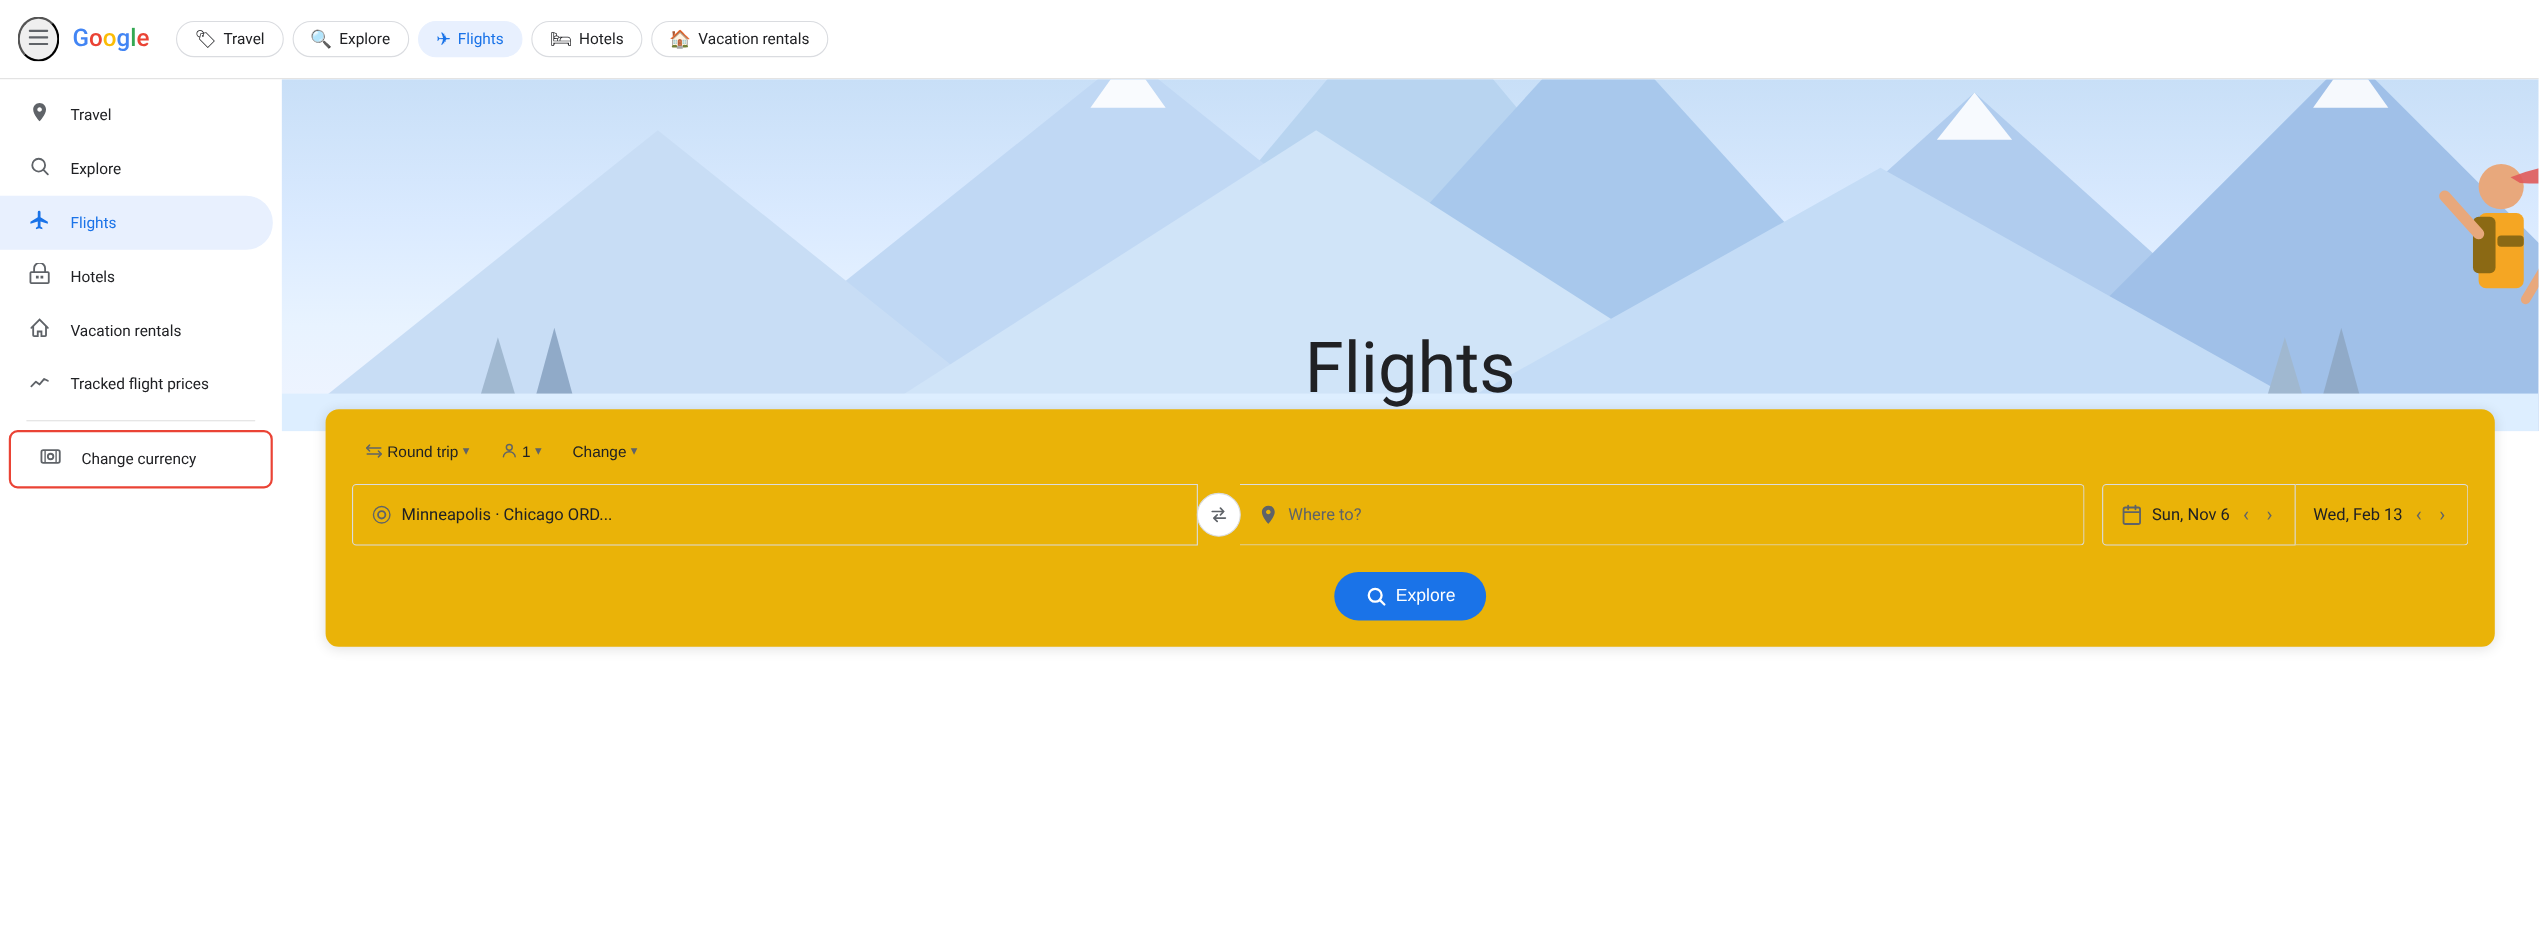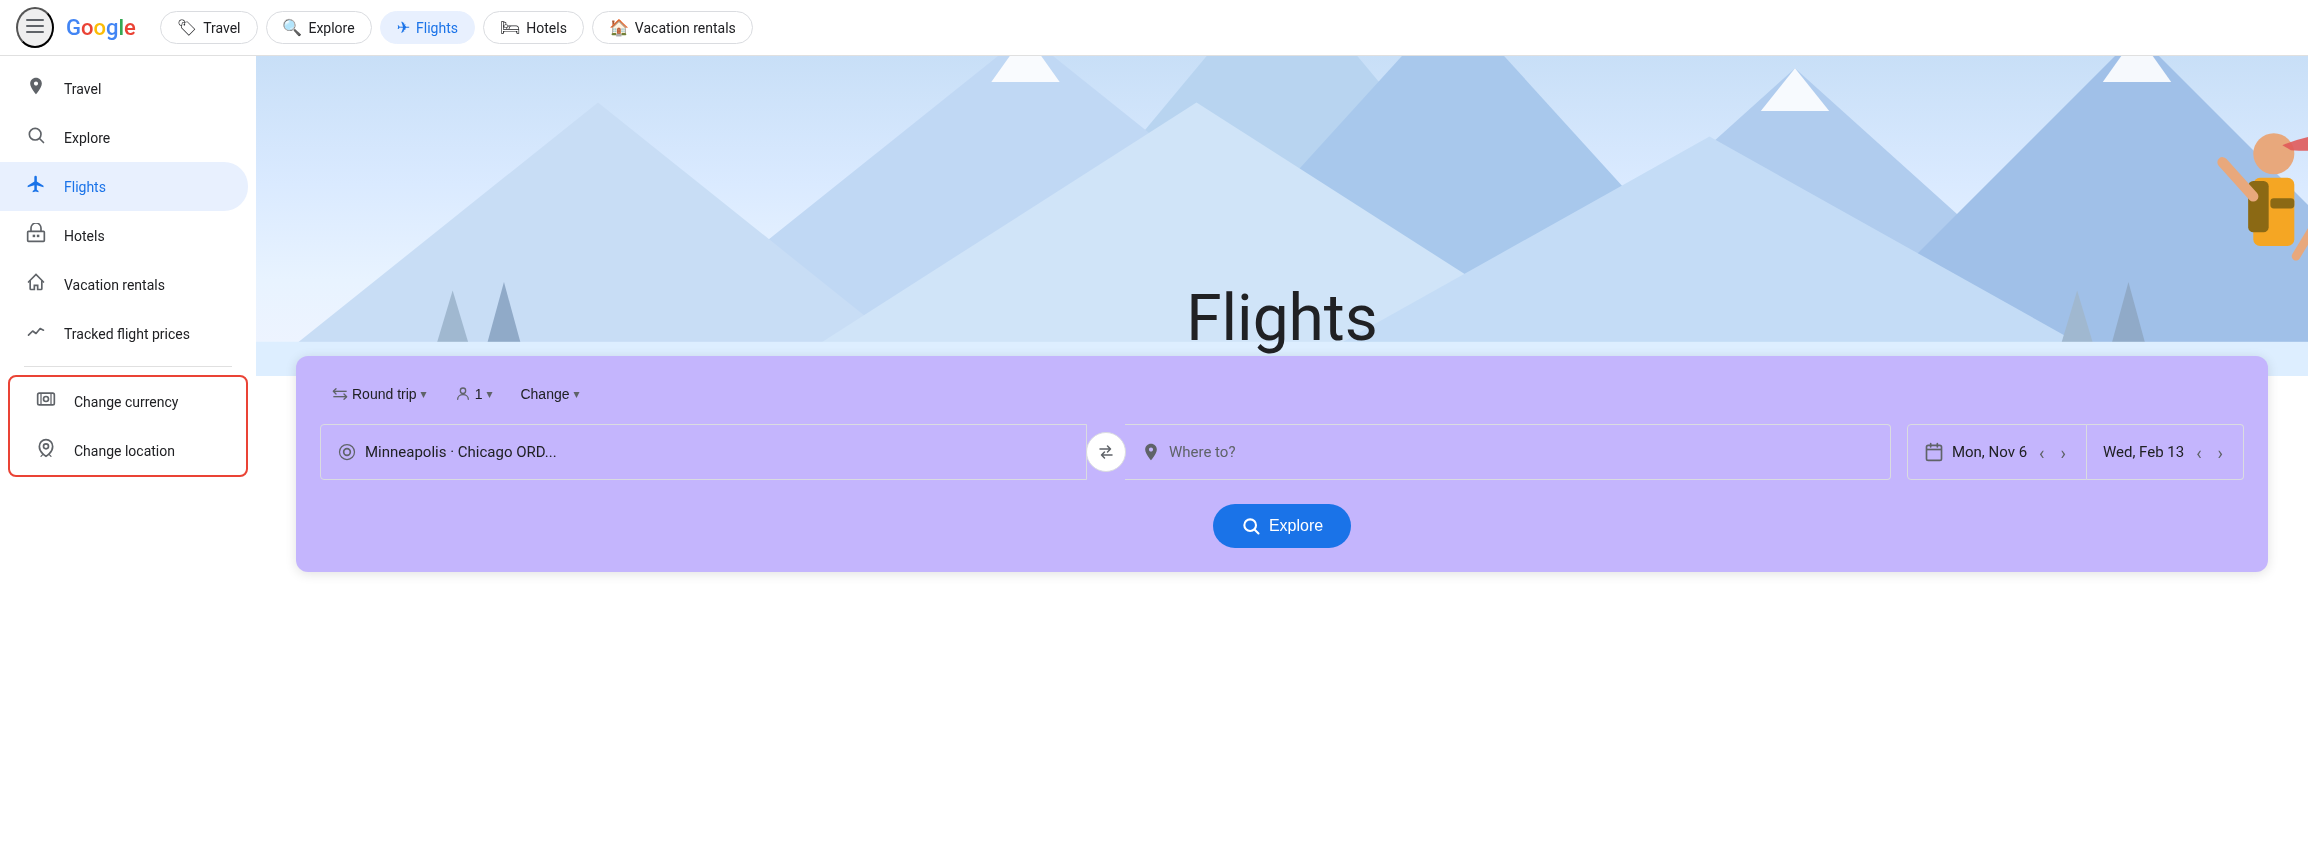--- a/index.html
+++ b/index.html
@@ -1,21 +1,21 @@
 <!DOCTYPE html>
 <html><head>
   <meta charset="utf-8">
   <style>
     * { box-sizing: border-box; margin: 0; padding: 0; }
     body { font-family: 'Google Sans', Roboto, Arial, sans-serif; background: #fff; display: flex; flex-direction: column; height: 100vh; overflow: hidden; }
 
     
     .top-nav {
       display: flex; align-items: center; padding: 8px 16px; border-bottom: 1px solid #e0e0e0;
-      height: 56px; flex-shrink: 0;
+      height: 72px; flex-shrink: 0;
     }
     .hamburger { margin-right: 12px; cursor: pointer; padding: 8px; border-radius: 50%; }
     .google-logo { margin-right: 24px; font-size: 22px; font-weight: 500; }
     .g-blue { color: #4285F4; }
     .g-red { color: #EA4335; }
     .g-yellow { color: #FBBC05; }
     .g-green { color: #34A853; }
     .nav-chips { display: flex; gap: 8px; }
     .nav-chip {
       display: flex; align-items: center; gap: 6px; padding: 6px 16px;
@@ -57,21 +57,21 @@
     }
     
     .hero-title {
       position: absolute; bottom: 20px; left: 50%; transform: translateX(-50%);
       font-size: 64px; font-weight: 400; color: #202124; white-space: nowrap;
       z-index: 10;
     }
 
     
     .search-panel {
-      background: #c4b5fd; border-radius: 12px; box-shadow: 0 2px 12px rgba(0,0,0,0.12);
+      background: #eab308; border-radius: 12px; box-shadow: 0 2px 12px rgba(0,0,0,0.12);
       margin: -20px 40px 40px; padding: 24px; position: relative; z-index: 5;
     }
     .search-options { display: flex; gap: 4px; margin-bottom: 16px; align-items: center; }
     .option-btn {
       display: flex; align-items: center; gap: 4px; padding: 6px 12px;
       border: none; background: none; border-radius: 20px; cursor: pointer;
       font-size: 14px; color: #202124;
     }
     .option-chevron { font-size: 12px; color: #5f6368; }
 
@@ -211,30 +211,20 @@
         <span class="sidebar-icon">
           <svg width="20" height="20" viewBox="0 0 24 24" fill="none">
               <rect x="2" y="5" width="20" height="14" rx="2" stroke="#5f6368" stroke-width="2"></rect>
               <circle cx="12" cy="12" r="3" stroke="#5f6368" stroke-width="2"></circle>
               <line x1="6" y1="5" x2="6" y2="19" stroke="#5f6368" stroke-width="1.5"></line>
               <line x1="18" y1="5" x2="18" y2="19" stroke="#5f6368" stroke-width="1.5"></line>
             </svg>
         </span>
         <span>Change currency</span>
       </div>
-      <div class="sidebar-item">
-        <span class="sidebar-icon">
-          <svg width="20" height="20" viewBox="0 0 24 24" fill="none">
-              <path d="M12 22s-8-4.5-8-11.8A8 8 0 0 1 12 2a8 8 0 0 1 8 8.2c0 7.3-8 11.8-8 11.8z" stroke="#5f6368" stroke-width="2"></path>
-              <circle cx="12" cy="10" r="3" stroke="#5f6368" stroke-width="2"></circle>
-              <path d="M8 20l-2 2M16 20l2 2" stroke="#5f6368" stroke-width="1.5" stroke-linecap="round"></path>
-            </svg>
-        </span>
-        <span>Change location</span>
-      </div>
     </div>
   </aside>
 
   <main class="content">
 
     <div class="hero">
       <svg viewBox="0 0 1200 320" preserveAspectRatio="xMidYMax slice" style="position:absolute;bottom:0;left:0;width:100%;height:100%;">
 
         <ellipse cx="900" cy="60" rx="120" ry="50" fill="white" opacity="0.8"></ellipse>
         <ellipse cx="980" cy="50" rx="90" ry="45" fill="white" opacity="0.9"></ellipse>
@@ -341,21 +331,21 @@
         </div>
 
         <div class="date-fields">
           <div class="date-field" style="margin-left: 8px; border-radius: 4px 0 0 4px;">
             <svg width="20" height="20" viewBox="0 0 24 24" fill="none">
               <rect x="3" y="4" width="18" height="18" rx="2" stroke="#5f6368" stroke-width="2"></rect>
               <line x1="3" y1="9" x2="21" y2="9" stroke="#5f6368" stroke-width="2"></line>
               <line x1="8" y1="2" x2="8" y2="6" stroke="#5f6368" stroke-width="2" stroke-linecap="round"></line>
               <line x1="16" y1="2" x2="16" y2="6" stroke="#5f6368" stroke-width="2" stroke-linecap="round"></line>
             </svg>
-            <span class="date-text">Mon, Nov 6</span>
+            <span class="date-text">Sun, Nov 6</span>
             <span class="date-nav">‹</span>
             <span class="date-nav">›</span>
           </div>
           <div class="date-field" style="border-left: none; border-radius: 0 4px 4px 0;">
             <span class="date-text">Wed, Feb 13</span>
             <span class="date-nav">‹</span>
             <span class="date-nav">›</span>
           </div>
         </div>
       </div>

